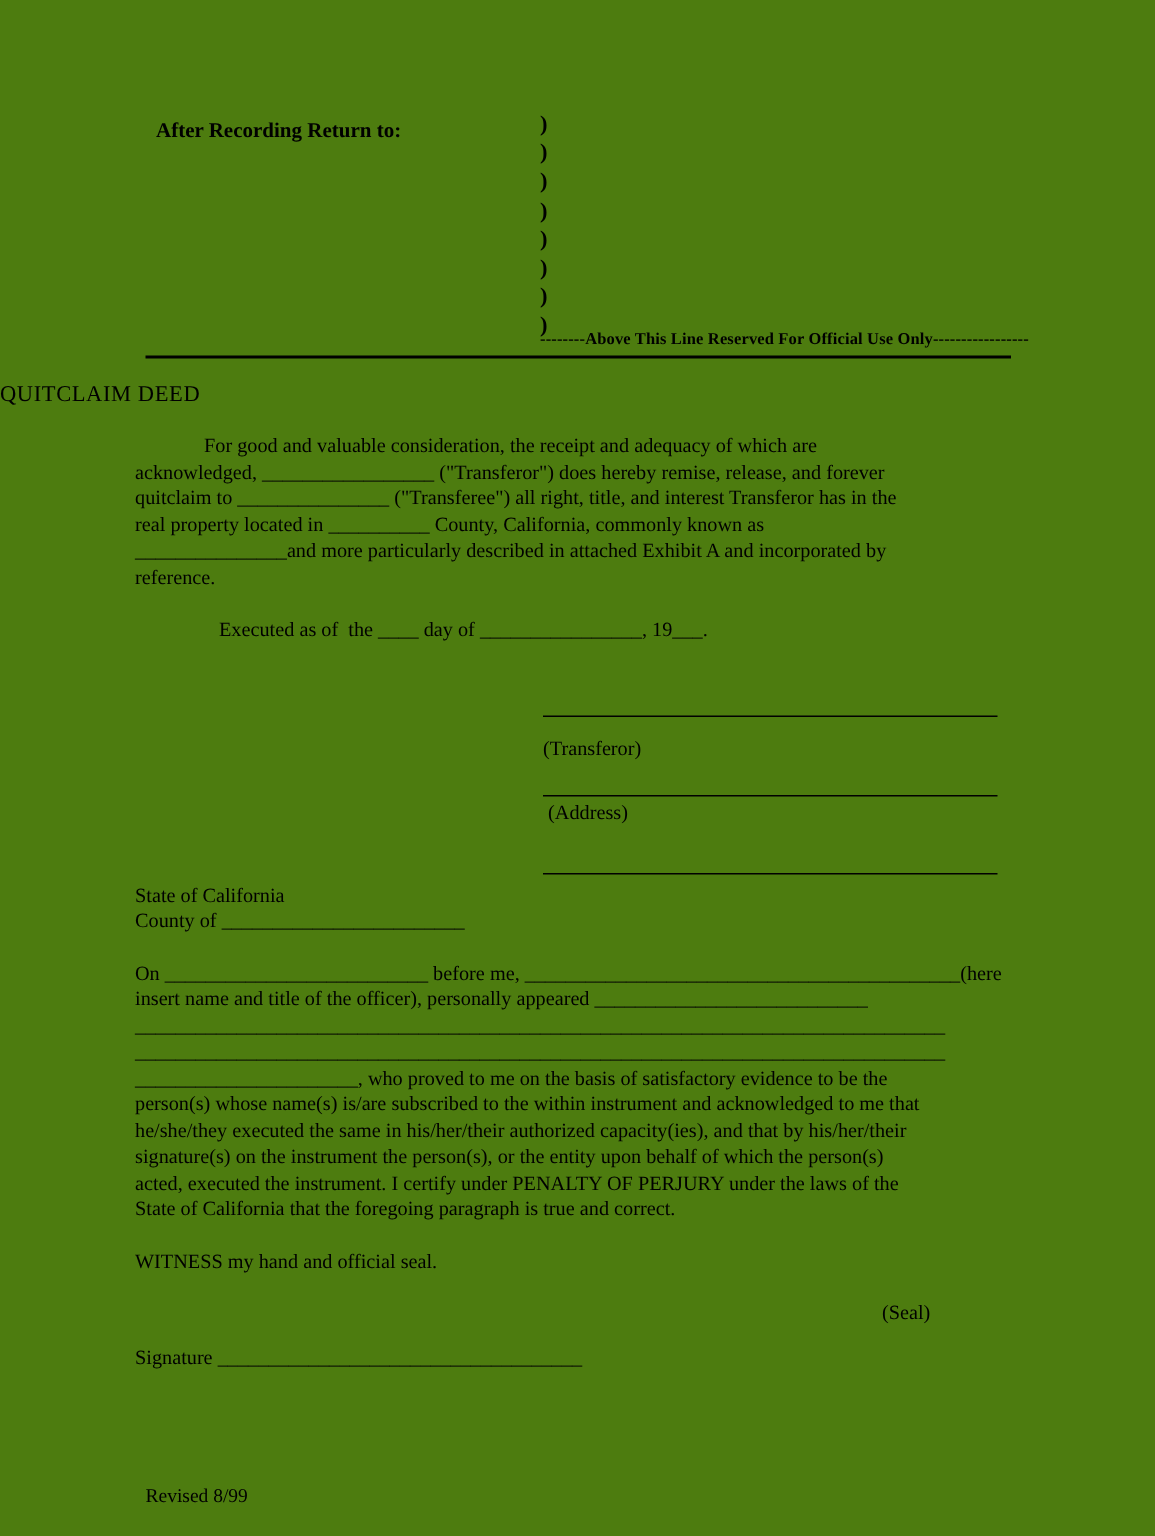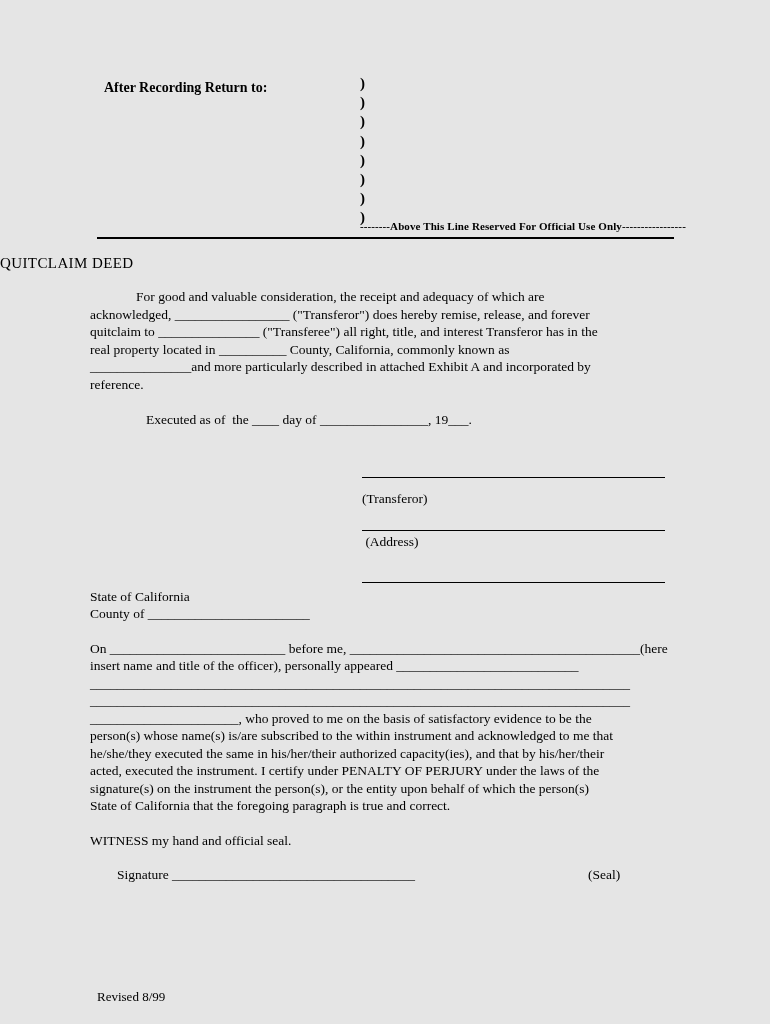--- a/index.html
+++ b/index.html
@@ -1,21 +1,21 @@
 <!DOCTYPE html>
 <html><head>
 <meta charset="utf-8">
 <style>
   html, body { margin: 0; padding: 0; background: #ffffff; }
   body {
     width: 770px; height: 1024px;
     font-family: "Liberation Serif", "DejaVu Serif", serif;
     color: #000;
   }
-  .page { position: relative; width: 770px; height: 1024px; background: #e5e5e5; overflow: hidden; }
+  .page { position: relative; width: 770px; height: 1024px; background: #4d7c0f; overflow: hidden; }
   .line { white-space: pre; }
   .abs { position: absolute; }
 
   .return-to { left: 104px; top: 80px; font-size: 14px; font-weight: bold; }
   .parens { left: 360px; top: 74px; font-size: 15px; font-weight: bold; }
   .parens .paren { height: 19.2px; line-height: 19.2px; }
   .above-note { left: 360px; top: 220px; font-size: 11px; font-weight: bold; letter-spacing: 0.1px; }
   .hrule { left: 97px; top: 237px; width: 577px; height: 2.4px; background: #000; }
 
   .title { left: 0; top: 255px; width: 100%; font-size: 15px; letter-spacing: 0.4px; }
@@ -30,21 +30,21 @@
   .r1 { top: 477px; } .r2 { top: 530px; } .r3 { top: 582px; }
   .siglabel { left: 362px; font-size: 13.5px; }
   .l1 { top: 481px; margin-top: 10px; } .l2 { top: 534px; }
 
   .state  { left: 90px; top: 588px; }
   .county { left: 90px; top: 605px; }
 
   .notary { left: 90px; top: 640px; width: 612px; line-height: 17.45px; }
 
   .witness { left: 90px; top: 832px; }
-  .sig-line { left: 90px; top: 866px; margin-left: 27px; }
+  .sig-line { left: 90px; top: 896px; }
   .seal { left: 588px; top: 866px; }
 
   .footer-left  { left: 97px;  top: 989px; font-size: 13px; }
   .footer-right { right: 95px; top: 989px; font-size: 13px; margin-top: 34px; }
 </style>
 </head>
 <body>
 
 <div class="page">
 
@@ -90,22 +90,22 @@
   <div class="abs county bodytext line">County of ________________________</div>
 
   <div class="abs notary bodytext">
     <div class="line">On __________________________ before me, ___________________________________________(here</div>
     <div class="line">insert name and title of the officer), personally appeared ___________________________</div>
     <div class="line">________________________________________________________________________________</div>
     <div class="line">________________________________________________________________________________</div>
     <div class="line">______________________, who proved to me on the basis of satisfactory evidence to be the</div>
     <div class="line">person(s) whose name(s) is/are subscribed to the within instrument and acknowledged to me that</div>
     <div class="line">he/she/they executed the same in his/her/their authorized capacity(ies), and that by his/her/their</div>
+    <div class="line">signature(s) on the instrument the person(s), or the entity upon behalf of which the person(s)</div>
     <div class="line">acted, executed the instrument. I certify under PENALTY OF PERJURY under the laws of the</div>
-    <div class="line">signature(s) on the instrument the person(s), or the entity upon behalf of which the person(s)</div>
     <div class="line">State of California that the foregoing paragraph is true and correct.</div>
   </div>
 
   <div class="abs witness bodytext line">WITNESS my hand and official seal.</div>
 
   <div class="abs sig-line bodytext line">Signature ____________________________________</div>
   <div class="abs seal bodytext line">(Seal)</div>
 
   <div class="abs footer-left line">Revised 8/99</div>
   <div class="abs footer-right line">http://www.uslegalforms.com</div>

